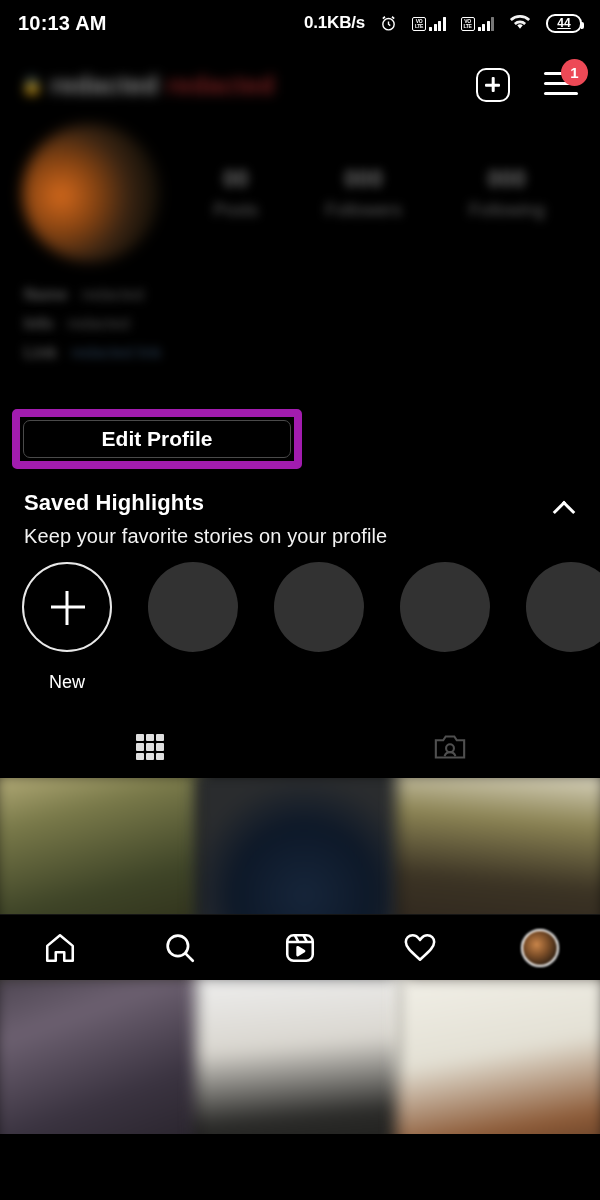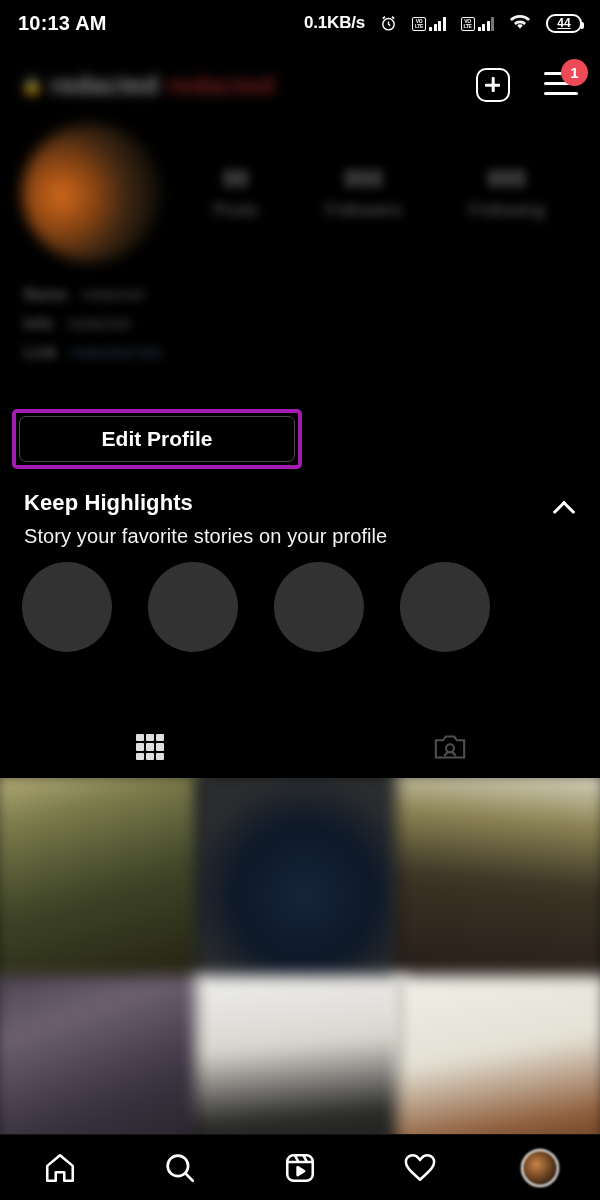--- a/index.html
+++ b/index.html
@@ -1,21 +1,21 @@
 <!DOCTYPE html>
 <html><head>
 <meta charset="utf-8">
 <style>
   * { margin:0; padding:0; box-sizing:border-box; }
   html,body{
     width:600px; height:1200px; background:#000; overflow:hidden;
     font-family:"Liberation Sans", sans-serif; color:#fff;
     -webkit-font-smoothing:antialiased;
   }
-  .phone{ position:relative; width:600px; height:1200px; background:#000; }
+  .phone{ position:relative; width:600px; height:980px; background:#000; }
 
   
   .statusbar{
     position:absolute; top:0; left:0; width:600px; height:46px;
     display:flex; align-items:center; padding:0 18px; background:#000;
   }
   .status-time{ font-size:20px; font-weight:bold; letter-spacing:.2px; }
   .status-right{ margin-left:auto; display:flex; align-items:center; gap:15px; }
   .status-net{ font-size:17px; font-weight:bold; letter-spacing:-.2px; }
   .ico-alarm{ width:17px; height:17px; position:relative; }
@@ -98,21 +98,21 @@
   .bio{ position:absolute; top:286px; left:24px; width:420px; }
   .bio-line{ filter:blur(5px); margin-bottom:11px; display:flex; gap:14px; }
   .bio-key{ font-size:16px; font-weight:bold; color:#585858; }
   .bio-val{ font-size:16px; color:#4e4e4e; }
   .bio-link{ font-size:16px; color:#2b3f55; }
 
   
   .actions{ position:absolute; top:409px; left:12px; width:576px; height:60px; display:flex; gap:10px; }
   .btn-hl{
     position:relative; width:290px; height:60px;
-    border:4px solid #a21caf; border-radius:5px; padding:3px;text-align:center;
+    border:8px solid #a21caf; border-radius:5px; padding:3px;text-align:center;
   }
   .btn{
     width:100%;height:100%;border:1.4px solid #4a4a4a;border-radius:7px;
     background:#000;display:flex;align-items:center;justify-content:center;
     font-size:21px;font-weight:bold;color:#fff;
   }
   .btn-saved{ width:272px;height:60px;margin-top:0; }
 
   
   .sh-head{ position:absolute; top:490px; left:24px; width:552px; }
@@ -283,26 +283,30 @@
     </div>
   </div>
 
   <div class="actions">
     <div class="btn-hl">
       <div class="btn">Edit Profile</div>
     </div>
   </div>
 
   <div class="sh-head">
-    <div class="sh-title">Keep Highlights</div>
-    <div class="sh-sub">Story your favorite stories on your profile</div>
+    <div class="sh-title">Saved Highlights</div>
+    <div class="sh-sub">Keep your favorite stories on your profile</div>
     <div class="sh-chev"></div>
   </div>
 
   <div class="hl-row">
+    <div class="hl">
+      <div class="hl-new-circle"></div>
+      <div class="hl-lbl">New</div>
+    </div>
     <div class="hl">
         <div class="hl-ph"></div>
       </div>
     <div class="hl">
         <div class="hl-ph"></div>
       </div>
     <div class="hl">
         <div class="hl-ph"></div>
       </div>
     <div class="hl">

